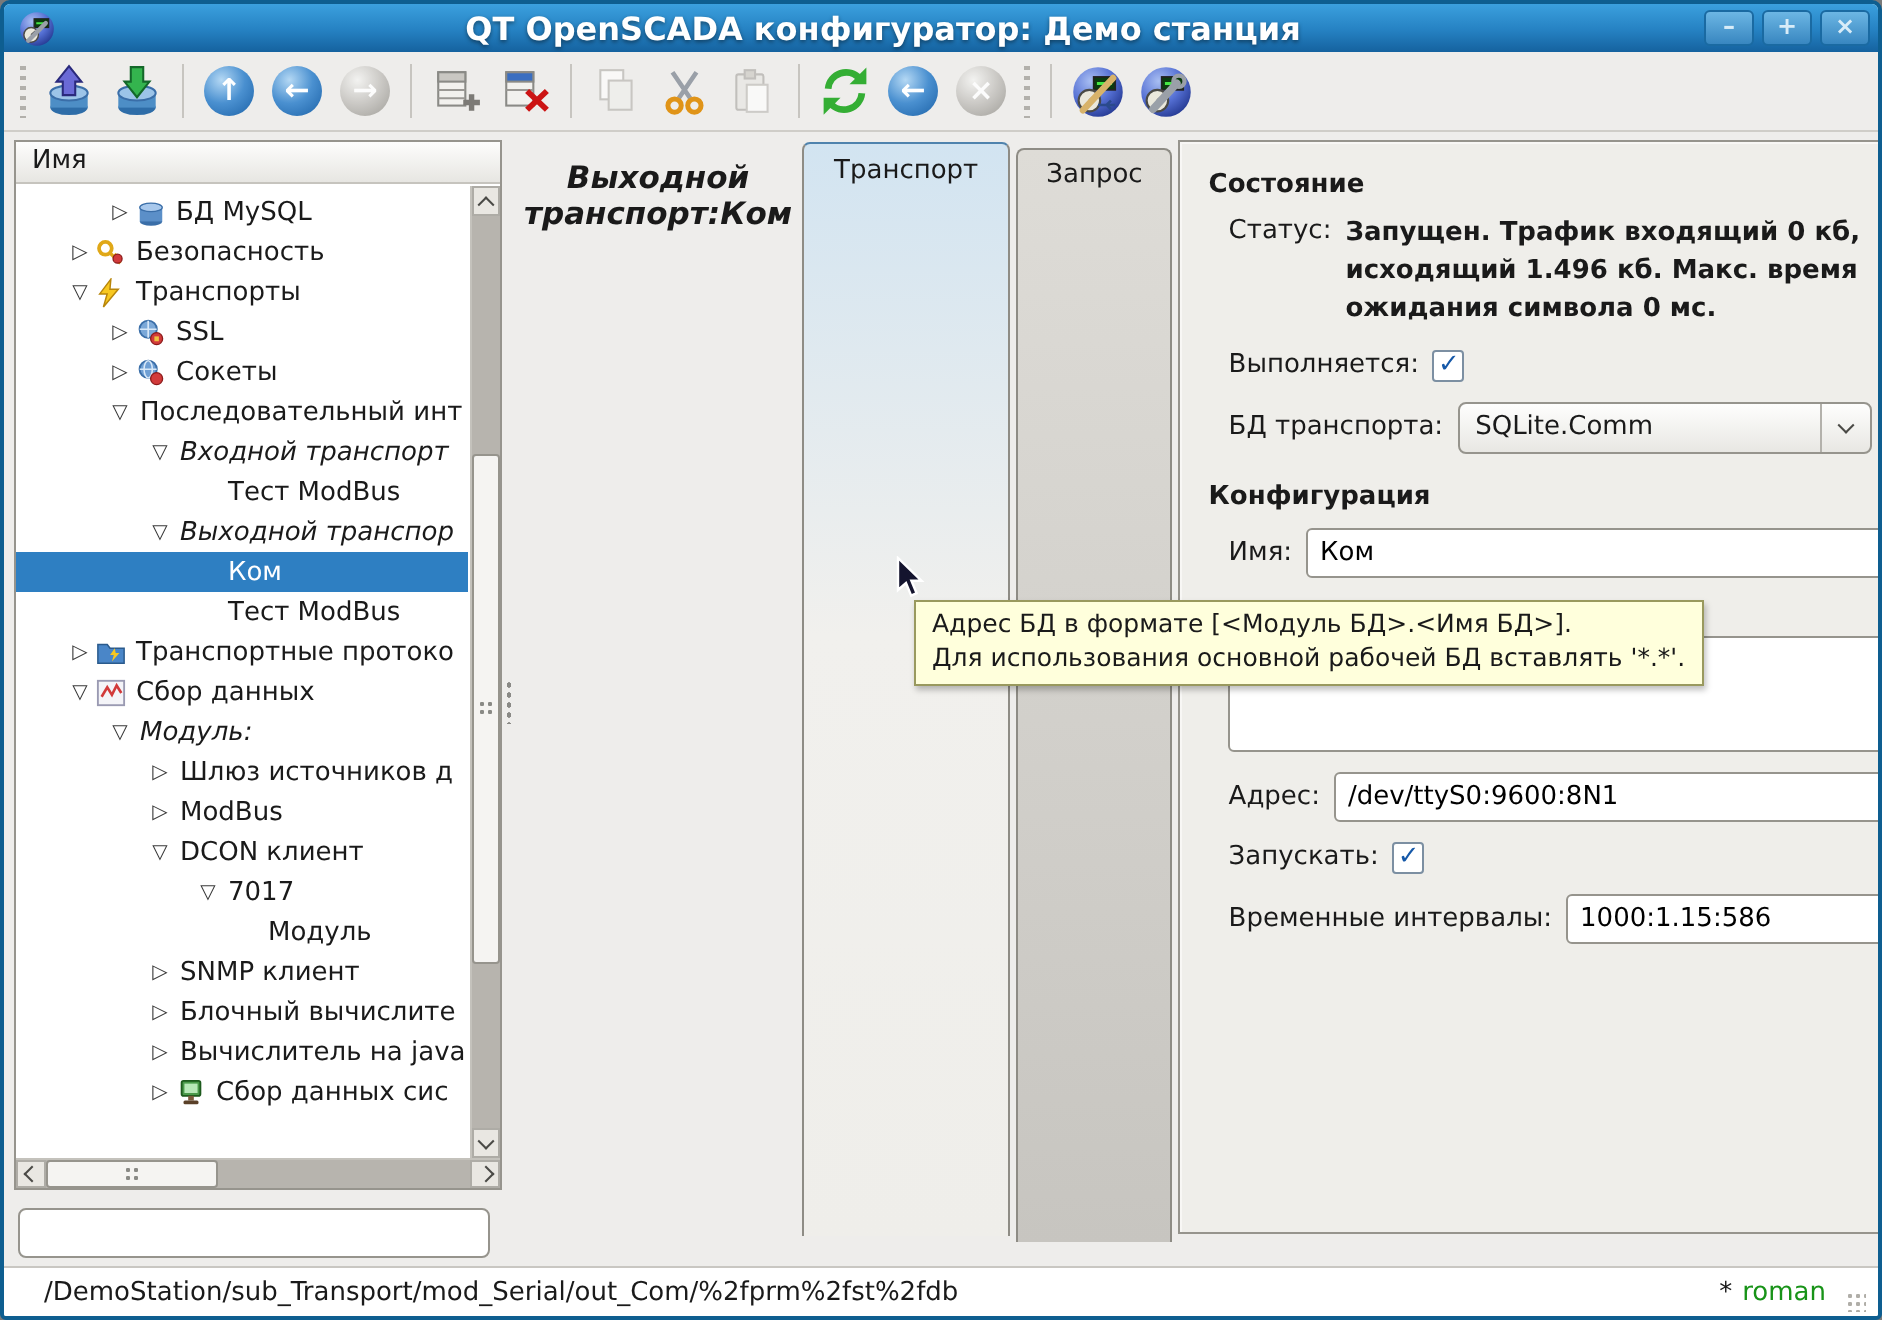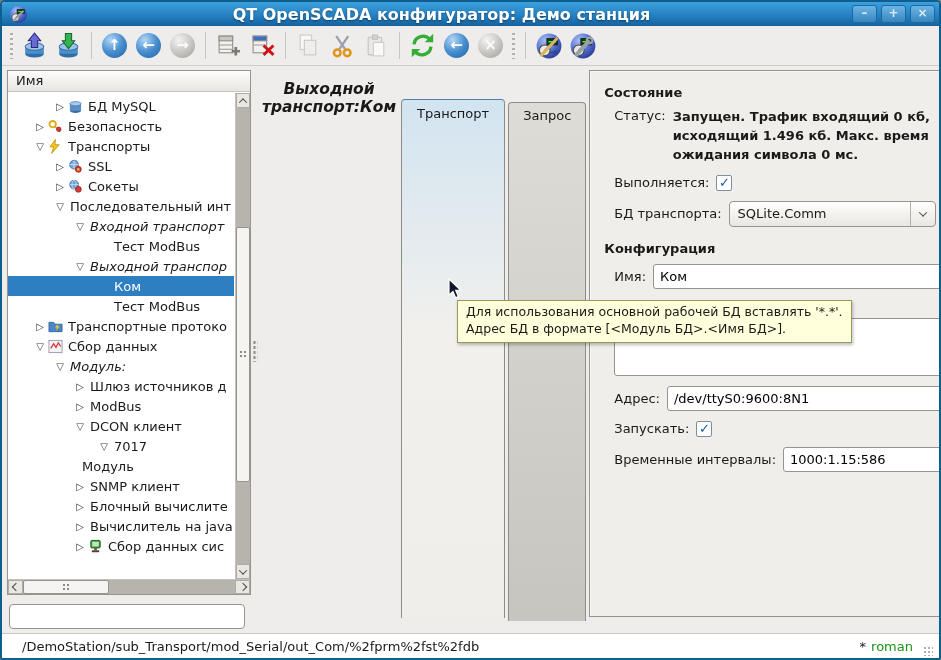--- a/index.html
+++ b/index.html
@@ -49,21 +49,21 @@
   .tree-header { height:21px; flex:0 0 21px; background:linear-gradient(#fdfdfc,#e7e6e2);
     border-bottom:1px solid #c6c4be; padding:2px 8px; }
   .tree-items { flex:1; overflow:hidden; padding:4px 16px 0 0; }
   .ti { height:20px; display:flex; align-items:center; white-space:nowrap; overflow:hidden; }
   .ti .exp { width:16px; flex:0 0 16px; text-align:center; font-size:10px; color:#3a3a3a; }
   .ti .ticon { width:18px; flex:0 0 18px; display:flex; align-items:center; }
   .ti .tlabel { padding-left:2px; }
   .ti.italic .tlabel { font-style:italic; }
   .ti.sel { background:#2e7fc2; color:#fff; }
   .lvl1 { padding-left:24px; } .lvl2 { padding-left:44px; } .lvl3 { padding-left:64px; }
-  .lvl4 { padding-left:88px; } .lvl5 { padding-left:56px; }
+  .lvl4 { padding-left:88px; } .lvl5 { padding-left:108px; }
 
   
   .vscroll { position:absolute; top:22px; right:0; bottom:15px; width:15px;
     background:#b7b4ae; border-left:1px solid #c4c2bc; display:flex; flex-direction:column; }
   .vs-btn { height:15px; flex:0 0 15px; background:#e9e7e2; border:1px solid #aeaca6;
     display:flex; align-items:center; justify-content:center; }
   .vs-track { flex:1; position:relative; }
   .vs-slider { position:absolute; top:26%; height:56%; left:0; right:0; background:#f5f4f2;
     border:1px solid #96948d; border-radius:2px; }
   .grip-dots { position:absolute; left:50%; top:50%; width:8px; height:8px; transform:translate(-50%,-50%);
@@ -84,21 +84,21 @@
 
   .splitter { width:7px; flex:0 0 7px; position:relative; }
   .splitter .grip-dots { height:22px; background-size:4px 5px; width:5px; }
 
   
   .right-panel { flex:1; min-width:0; display:flex; flex-direction:row; padding:2px 14px 16px 4px; }
   .panel-title { text-align:center; font-size:15.5px; font-weight:bold; font-style:italic;
     padding:10px 0 12px; }
   .tabs { display:flex; padding-left:5px; position:relative; }
   .tab { border:1px solid #8e8c85; border-bottom:none; border-radius:4px 4px 0 0; margin-right:3px;
-    position:relative;margin-top:28px; }
+    position:relative; }
   .tab.active { background:linear-gradient(#d2e4f1, #f1f0ed 45%, #efeeea); border-color:#4f83ad #8e8c85 #efeeea;
     padding:6px 15px 7px; top:1px; z-index:3; }
   .tab.inactive { background:linear-gradient(#dedcd7,#c7c5c0); padding:5px 14px 4px; top:4px; z-index:1; }
   .tab-frame { flex:1; border:1px solid #96948d; background:#efeeea; position:relative; z-index:2;
     padding:12px 14px 10px; box-shadow:inset 1px 1px 0 #f8f7f5; }
 
   .group-title { font-weight:bold; margin:2px 0 8px; }
   .frow { display:flex; align-items:center; margin:0 0 10px 10px; gap:7px; }
   .frow.top { align-items:flex-start; }
   .flabel { white-space:nowrap; }
@@ -532,22 +532,22 @@
 
         <div class="frow">
           <span class="flabel">Временные интервалы:</span>
           <input class="tinput" value="1000:1.15:586" style="">
         </div>
       </div>
     </div>
   </div>
 
   <div class="tooltip">
+    <div>Адрес БД в формате [&lt;Модуль БД&gt;.&lt;Имя БД&gt;].</div>
     <div>Для использования основной рабочей БД вставлять '*.*'.</div>
-    <div>Адрес БД в формате [&lt;Модуль БД&gt;.&lt;Имя БД&gt;].</div>
   </div>
 
   <div class="cursor">
     <svg width="16" height="22" viewBox="0 0 16 22">
         <path d="M2 1 L2 17 L6 13.5 L8.6 19.8 L11.3 18.6 L8.7 12.4 L13.8 12.4 Z" fill="#14142e" stroke="#fff" stroke-width="1.2"></path>
       </svg>
   </div>
 
   <div class="statusbar">
     <span class="sb-path">/DemoStation/sub_Transport/mod_Serial/out_Com/%2fprm%2fst%2fdb</span>

